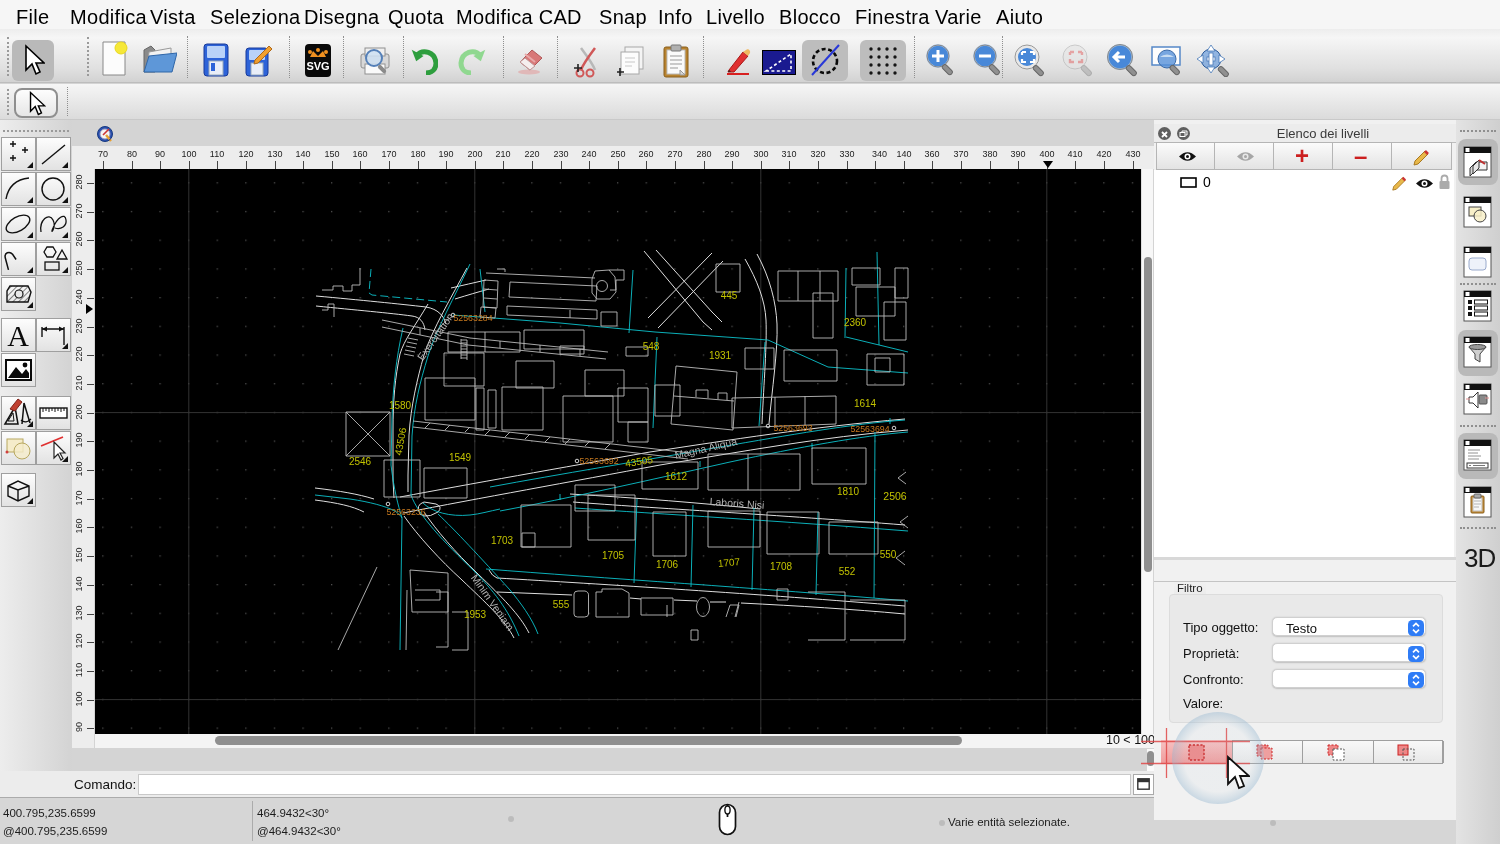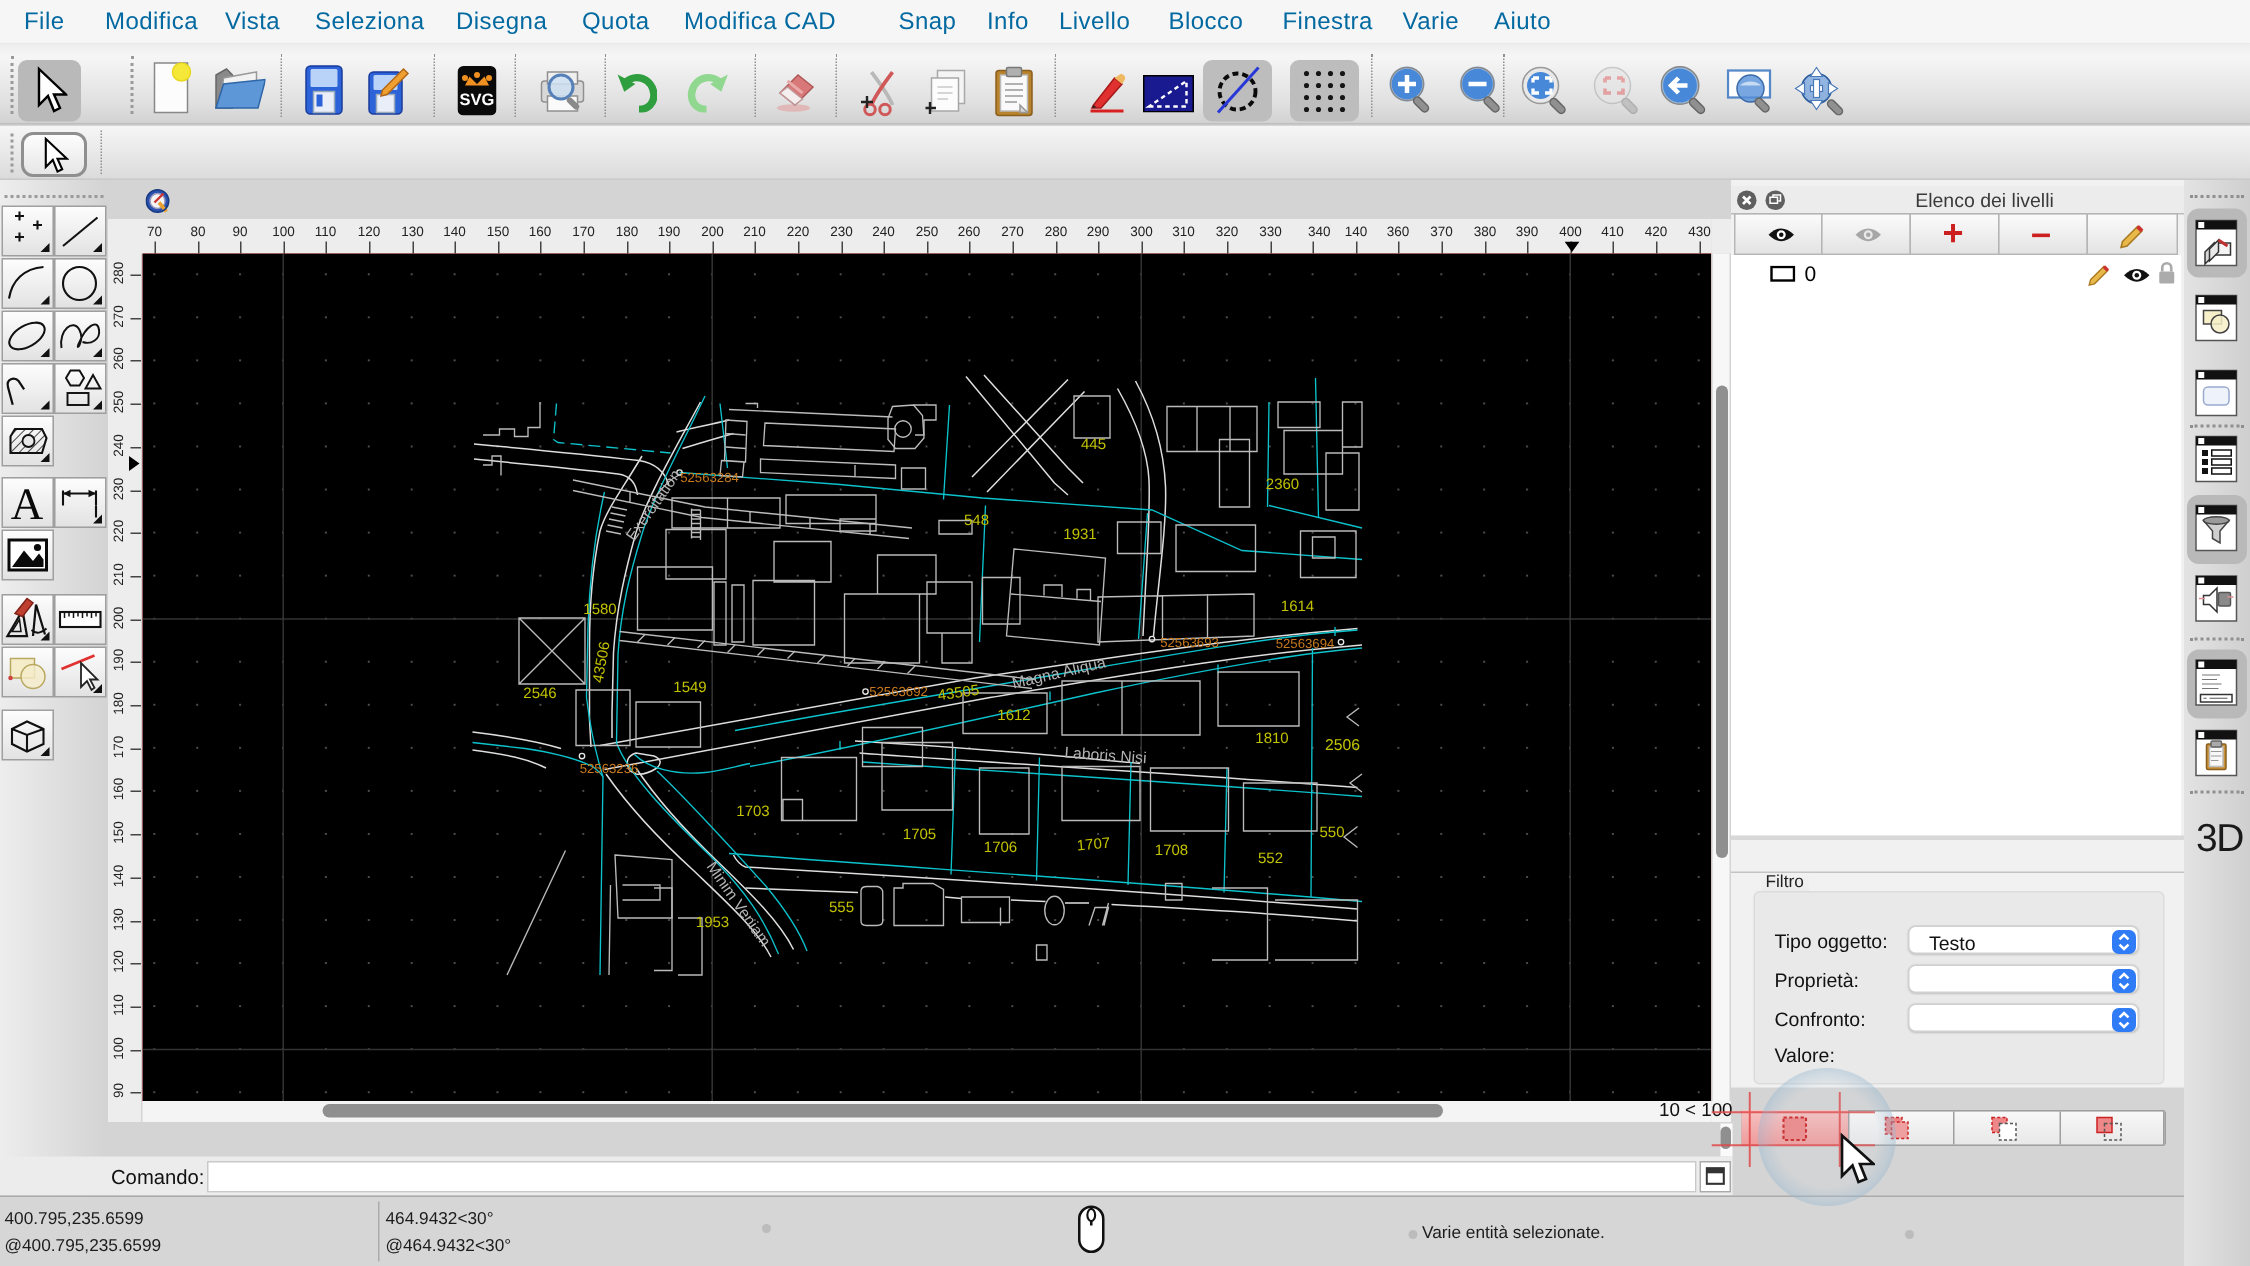--- a/index.html
+++ b/index.html
@@ -1,60 +1,60 @@
 <!DOCTYPE html>
 <html><head>
 <meta charset="utf-8">
 <style>
 * { margin:0; padding:0; box-sizing:border-box; }
 html,body { width:1500px; height:844px; overflow:hidden; font-family:"Liberation Sans", sans-serif; background:#d4d4d4; }
 #stage { position:relative; width:1500px; height:844px; }
 
 #menubar { position:absolute; left:0; top:0; width:1500px; height:29px; background:#f6f6f6; }
-#menubar span { position:absolute; top:6px; font-size:16px; letter-spacing:0.3px; color:#0369a1; white-space:pre; }
+#menubar span { position:absolute; top:6px; font-size:20px; letter-spacing:0.3px; color:#000000; white-space:pre; }
 
 #tb1 { position:absolute; left:0; top:29px; width:1500px; height:54px; background:linear-gradient(#ededed,#f6f6f6 16%,#e0e0e0 75%,#d2d2d2); border-bottom:1px solid #bdbdbd; }
 #tb2 { position:absolute; left:0; top:84px; width:1500px; height:36px; background:linear-gradient(#f6f6f6,#dbdbdb); border-bottom:1px solid #c9c9c9; }
 .tbtn { position:absolute; }
 .sep { position:absolute; width:1px; border-left:1px dotted #8f8f8f; }
 .handle { position:absolute; width:3px; border-left:2px dotted #9a9a9a; }
 
 #palette { position:absolute; left:0; top:120px; width:72px; height:724px; background:linear-gradient(90deg,#ededed,#d3d3d3); }
 .pbtn { position:absolute; width:35px; height:34px; background:linear-gradient(#fdfdfd,#e2e2e2); border:1px solid #9f9f9f; }
 .pbtn svg { position:absolute; left:0; top:0; }
 .tri { position:absolute; right:2px; bottom:2px; width:0; height:0; border-left:6px solid transparent; border-bottom:6px solid #111; }
 
 #titlebar { position:absolute; left:72px; top:123px; width:1082px; height:23px; background:#d2d2d2; }
 #titlebar .t { position:absolute; left:0; width:100%; text-align:center; top:4px; font-size:13px; color:#111; }
 #hruler { position:absolute; left:94px; top:146px; width:1047px; height:23px; background:#ededed; }
 #vruler { position:absolute; left:72px; top:146px; width:22px; height:602px; background:#ededed; }
 #rulcorner { position:absolute; left:72px; top:146px; width:22px; height:23px; background:#ededed; }
 .rlab { position:absolute; font-size:9px; color:#222; }
-#canvas { position:absolute; left:95px; top:169px; width:1046px; height:565px; background:#b91c1c; }
+#canvas { position:absolute; left:95px; top:169px; width:1046px; height:565px; background:#be185d; }
 
 #hscroll { position:absolute; left:95px; top:734px; width:1046px; height:14px; background:#f4f4f4; }
 #hthumb { position:absolute; left:120px; top:2px; width:747px; height:9px; background:#8f8f8f; border-radius:5px; }
 #vscroll { position:absolute; left:1141px; top:169px; width:12px; height:579px; background:#f7f7f7; border-left:1px solid #dedede; }
 #vthumb { position:absolute; left:2px; top:88px; width:8px; height:315px; background:#8f8f8f; border-radius:4px; }
 #zoomlab { position:absolute; left:1050px; top:733px; width:105px; text-align:right; font-size:12.5px; color:#111; }
 
 #cmdhist { position:absolute; left:71px; top:749px; width:1077px; height:22px; background:#fff; border:1px solid #b5b5b5; }
 #cmdhist .t { position:absolute; left:7px; top:3px; font-size:13.5px; color:#2424de; }
 #chscroll { position:absolute; left:1147px; top:749px; width:8px; height:22px; background:#fafafa; }
 #chthumb { position:absolute; left:1147px; top:751px; width:7px; height:15px; background:#8f8f8f; border-radius:3.5px; }
 #cmdrow { position:absolute; left:0px; top:771px; width:1155px; height:26px; background:#ececec; }
 #cmdlab { position:absolute; left:74px; top:777px; font-size:13.5px; color:#111; }
 #cmdfield { position:absolute; left:138px; top:774px; width:993px; height:21px; background:#fff; border:1px solid #c9c9c9; }
 #cmdbtn { position:absolute; left:1133px; top:774px; width:21px; height:21px; background:#fff; border:1px solid #aaa; }
 
 #statusbar { position:absolute; left:0; top:797px; width:1500px; height:47px; background:#d6d6d6; border-top:1px solid #ababab; }
 #statusbar div { position:absolute; font-size:11.5px; color:#1c1c1c; }
 .sdot { position:absolute; width:6px; height:6px; border-radius:3px; background:#bcbcbc; }
 
-#rpanel { position:absolute; left:1154px; top:120px; width:302px; height:605px; background:#f1f1f1; }
+#rpanel { position:absolute; left:1154px; top:120px; width:302px; height:700px; background:#f1f1f1; }
 .ptitle { position:absolute; width:302px; height:19px; background:#ececec; }
 .ptitle .t { position:absolute; left:36px; width:266px; text-align:center; top:2px; font-size:13px; color:#3a3a3a; }
 .wbtn { position:absolute; width:13px; height:13px; border-radius:7px; background:#5f5f5f; }
 #laytools { position:absolute; left:0; top:22px; width:300px; height:28px; }
 .ltb { position:absolute; top:0; height:28px; background:linear-gradient(#fbfbfb,#e3e3e3); border:1px solid #b5b5b5; }
 #laylist { position:absolute; left:0; top:50px; width:300px; height:387px; background:#fff; }
 
 #rstrip { position:absolute; left:1456px; top:120px; width:44px; height:724px; background:linear-gradient(90deg,#e3e3e3,#cfcfcf); }
 .sbtn { position:absolute; left:7px; width:29px; height:32px; }
 .sbsel { position:absolute; left:2px; width:40px; height:46px; background:#b9b9b9; border-radius:8px; }

